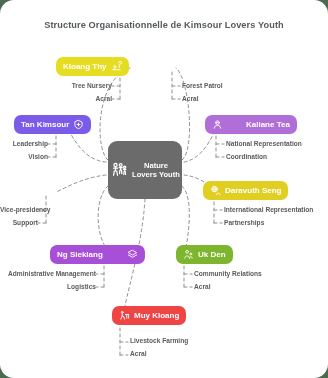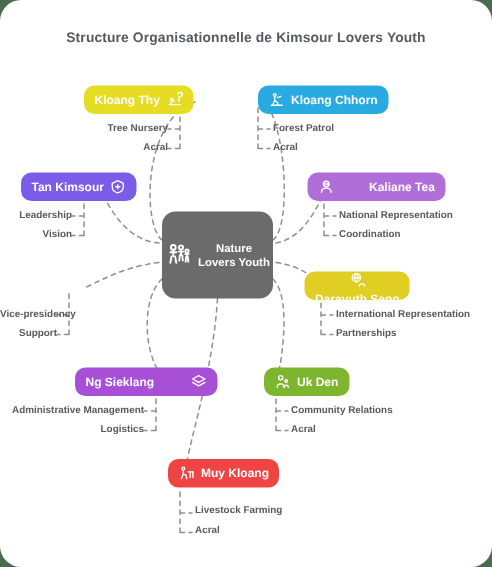--- a/index.html
+++ b/index.html
@@ -111,32 +111,20 @@
           <path d="M4 19h16"></path>
         <path d="M6 19c0-3 2-5 5-5"></path>
           <circle cx="8" cy="12" r="2"></circle>
       </svg>
     </span>
     <span class="lbl">Kloang Thy</span>
   </div>
   <div class="leaf r" style="left:8px;top:83px;width:104px;">Tree Nursery</div>
   <div class="leaf r" style="left:8px;top:96px;width:104px;">Acral</div>
 
-  <div class="node" id="n-kloang-chhorn" style="left:172px;top:57px;background:#29aae1;">
-    <span class="ico">
-      <svg viewBox="0 0 24 24" fill="none" stroke="#ffffff" stroke-width="2" stroke-linecap="round" stroke-linejoin="round">
-        <circle cx="9" cy="5" r="2"></circle>
-          <path d="M9 8v5l-3 7"></path>
-          <path d="M9 13l4 3 1 4"></path>
-        <path d="M4 20h16"></path>
-          <path d="M13 9l5-2"></path>
-      </svg>
-    </span>
-    <span class="lbl">Kloang Chhorn</span>
-  </div>
   <div class="leaf" style="left:182px;top:83px;">Forest Patrol</div>
   <div class="leaf" style="left:182px;top:96px;">Acral</div>
 
   <div class="node rev" id="n-tan-kimsour" style="left:14px;top:115px;background:#7b5ce8;">
     <span class="ico">
       <svg viewBox="0 0 24 24" fill="none" stroke="#ffffff" stroke-width="2" stroke-linecap="round" stroke-linejoin="round">
         <path d="M12 3l8 4v5c0 5-4 8-8 9-4-1-8-4-8-9V7z"></path>
           <path d="M9 12h6"></path>
           <path d="M12 9v6"></path>
       </svg>
@@ -155,21 +143,21 @@
       </svg>
     </span>
     <span class="lbl">Kaliane Tea</span>
   </div>
   <div class="leaf" style="left:226px;top:141px;">National Representation</div>
   <div class="leaf" style="left:226px;top:154px;">Coordination</div>
 
   <div class="leaf r" style="left:0px;top:207px;width:38px;">Vice-presidency</div>
   <div class="leaf r" style="left:0px;top:220px;width:38px;">Support</div>
 
-  <div class="node" id="n-daravuth-seng" style="left:203px;top:181px;background:#e0cf22;flex-direction:column;">
+  <div class="node" id="n-daravuth-seng" style="left:203px;top:181px;background:#e0cf22;">
     <span class="ico">
       <svg viewBox="0 0 24 24" fill="none" stroke="#ffffff" stroke-width="2" stroke-linecap="round" stroke-linejoin="round">
         <circle cx="10" cy="9" r="6"></circle>
           <path d="M4 9h12"></path>
           <path d="M10 3c3 3 3 9 0 12"></path>
         <path d="M10 3c-3 3-3 9 0 12"></path>
           <path d="M14 21c0-2 2-3 4-3s4 1 4 3"></path>
       </svg>
     </span>
     <span class="lbl">Daravuth Seng</span>

